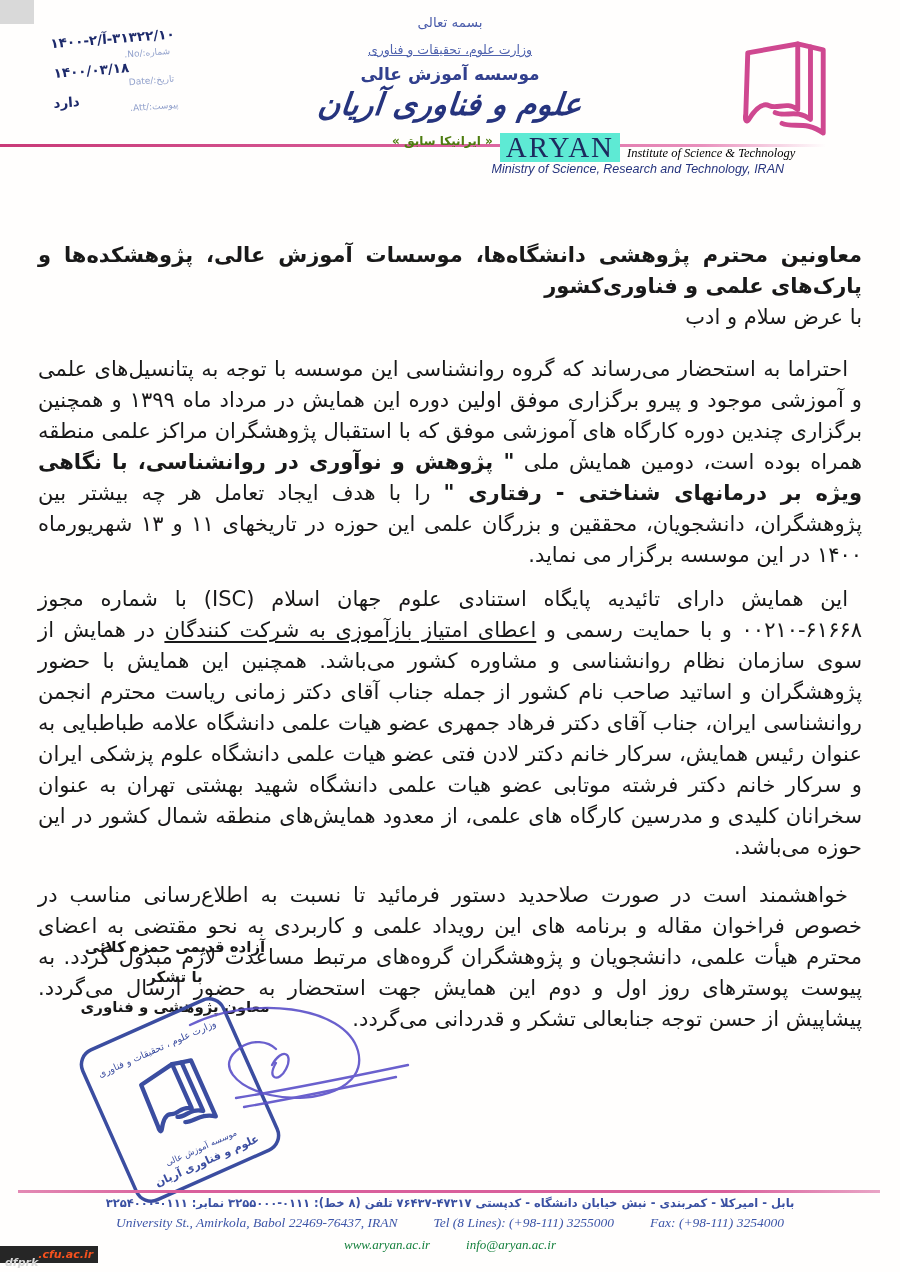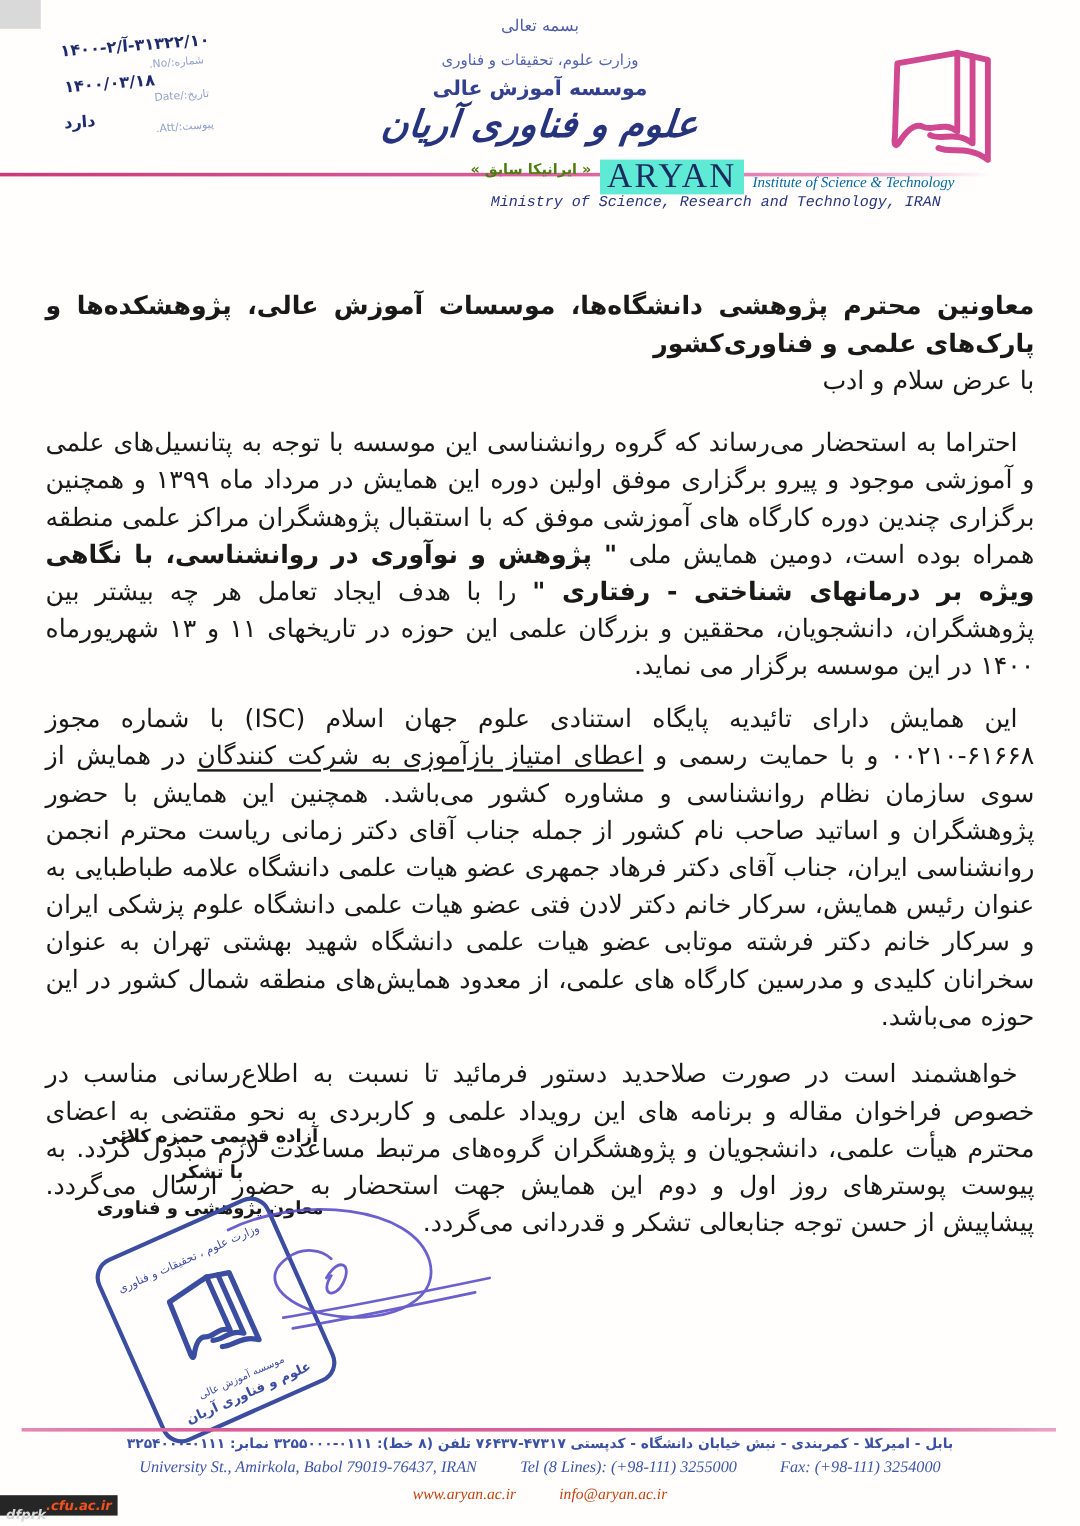--- a/index.html
+++ b/index.html
@@ -23,42 +23,42 @@
   .m-num{right:60px;top:6px;}
   .m-num-l{right:66px;top:26px;}
   .m-date{right:108px;top:36px;}
   .m-date-l{right:64px;top:54px;}
   .m-att{right:160px;top:66px;font-size:14.5px;}
   .m-att-l{right:62px;top:80px;}
 
   
   .hdr{position:absolute;left:0;right:0;top:14px;text-align:center;direction:rtl;}
   .hdr .bism{font-size:13.5px;color:#4a5cab;margin:0 0 7px 0;}
-  .hdr .ministry{font-size:12.5px;color:#5063ae;margin:12px 0 7px 0;}
+  .hdr .ministry{font-size:12.5px;color:#5063ae;margin:12px 0 7px 0;text-decoration:underline;}
   .hdr .insttype{font-size:17px;font-weight:bold;color:#32408e;margin:0 0 3px 0;}
   .hdr .callig{font-size:31px;font-weight:bold;font-style:italic;color:#26347e;
                transform:skewX(-6deg);display:inline-block;line-height:1.1;}
 
   
   .rule{position:absolute;left:0;top:144px;width:826px;height:3px;
         background:linear-gradient(90deg,#c93a78 0%,#d95f9b 55%,#e990bd 85%,rgba(233,144,189,0) 100%);}
 
   
   .logo{position:absolute;left:736px;top:36px;width:98px;height:112px;}
 
   
   .aryan{position:absolute;left:392px;top:133px;width:392px;}
   .aryan .row{display:flex;direction:ltr;align-items:baseline;gap:7px;}
   .aryan .former{font-size:12px;font-weight:bold;color:#4d7c0f;direction:rtl;
                  align-self:flex-end;margin-bottom:14px;white-space:nowrap;}
   .aryan .brand{font-family:"Liberation Serif",serif;font-size:29px;letter-spacing:2px;
                 color:#1d2a5e;background:#5eead4;padding:0 6px;line-height:1;position:relative;z-index:2;}
   .aryan .sub1{font-family:"Liberation Serif",serif;font-style:italic;font-size:12.5px;
-               color:#0369a1;white-space:nowrap;}
-  .aryan .sub2{font-family:Liberation Mono, monospace;font-style:italic;font-size:12.5px;
+               color:#000000;white-space:nowrap;}
+  .aryan .sub2{font-family:Liberation Sans, sans-serif;font-style:italic;font-size:12.5px;
                color:#26347e;text-align:right;margin-top:0px;}
 
   
   .body-txt{position:absolute;left:38px;right:38px;top:240px;direction:rtl;
             color:#191919;font-size:21px;line-height:31px;text-align:justify;text-align-last:right;}
   .body-txt p{margin:0;}
   .salut{font-weight:bold;}
   .p1{margin-top:21px !important;text-indent:14px;}
   .p2{margin-top:13px !important;text-indent:14px;}
   .p3{margin-top:17px !important;text-indent:14px;}
@@ -73,21 +73,21 @@
   .stampsvg{position:absolute;left:40px;top:1003px;width:440px;height:205px;overflow:visible;}
 
   
   .f-rule{position:absolute;left:18px;top:1190px;width:862px;height:2.5px;
           background:linear-gradient(90deg,#e38ab4,#d95f9b 18%,#d95f9b 82%,#e9a5c6);}
   .f-fa{position:absolute;left:0;right:0;top:1196px;text-align:center;direction:rtl;
         font-size:11.5px;font-weight:bold;color:#3a50a2;}
   .f-en{position:absolute;left:0;right:0;top:1215px;display:flex;justify-content:center;gap:36px;
         font-family:"Liberation Serif",serif;font-style:italic;font-size:13.5px;color:#3c55a8;}
   .f-web{position:absolute;left:0;right:0;top:1237px;display:flex;justify-content:center;gap:36px;
-         font-family:"Liberation Serif",serif;font-style:italic;font-size:13px;color:#c2410c;}
+         font-family:"Liberation Serif",serif;font-style:italic;font-size:13px;color:#15803d;}
 
   
   .wm{position:absolute;left:0;top:1246px;height:17px;padding:0 5px;background:#262626;
       display:flex;align-items:center;font-style:italic;font-weight:bold;font-size:11px;
       font-family:"DejaVu Sans",sans-serif;}
   .wm .a{color:#d8d8d8;margin-top:16px;}
   .wm .b{color:#f4511e;}
 </style>
 </head>
 <body>
@@ -163,21 +163,21 @@
       <path d="M150,22 C210,-8 305,2 318,48 C328,85 275,102 230,92 C196,84 175,62 200,45 C212,36 228,38 236,46"></path>
       <path d="M232,62 c10,-18 22,-12 14,4 c-7,14 -20,10 -10,-6"></path>
       <path d="M196,95 C240,88 320,72 368,62"></path>
       <path d="M204,104 C250,96 318,82 356,74"></path>
     </g>
   </svg>
 
   <div class="f-rule"></div>
   <div class="f-fa">بابل - امیرکلا - کمربندی - نبش خیابان دانشگاه - کدپستی ۴۷۳۱۷-۷۶۴۳۷ تلفن (۸ خط): ۰۱۱۱-۳۲۵۵۰۰۰ نمابر: ۰۱۱۱-۳۲۵۴۰۰۰</div>
   <div class="f-en">
-    <span>University St., Amirkola, Babol 79019-76437, IRAN</span>
+    <span>University St., Amirkola, Babol 22469-76437, IRAN</span>
     <span>Tel (8 Lines): (+98-111) 3255000</span>
     <span>Fax: (+98-111) 3254000</span>
   </div>
   <div class="f-web">
     <span>www.aryan.ac.ir</span>
     <span>info@aryan.ac.ir</span>
   </div>
 
   <div class="wm">
     <span class="a">dfprk</span>

